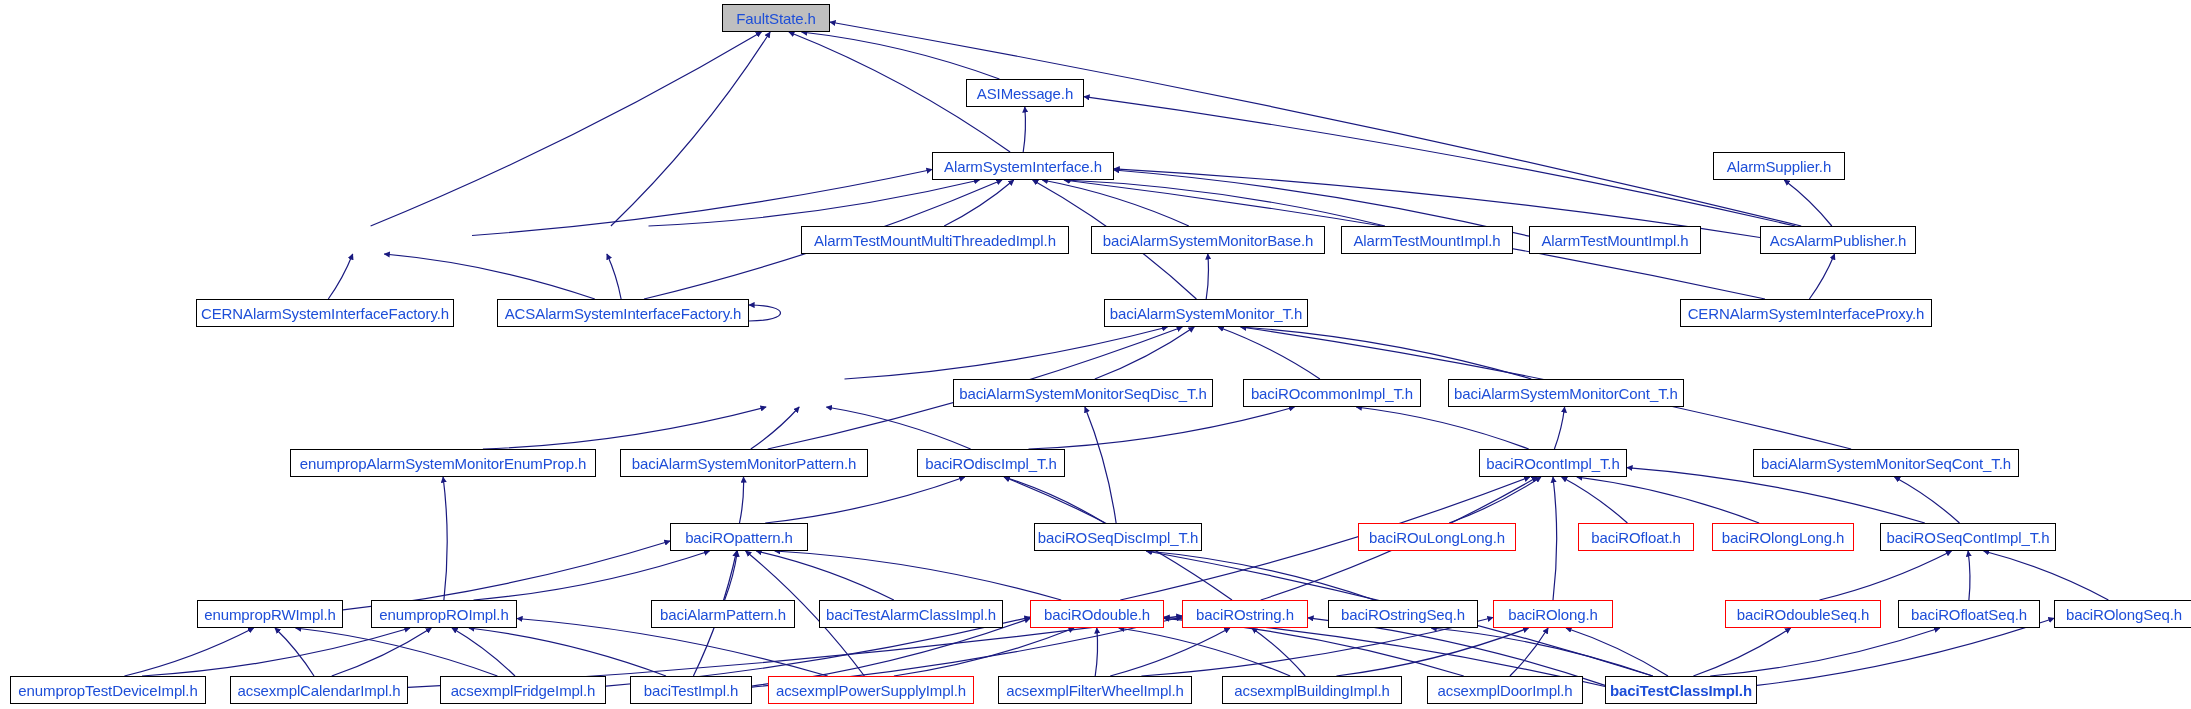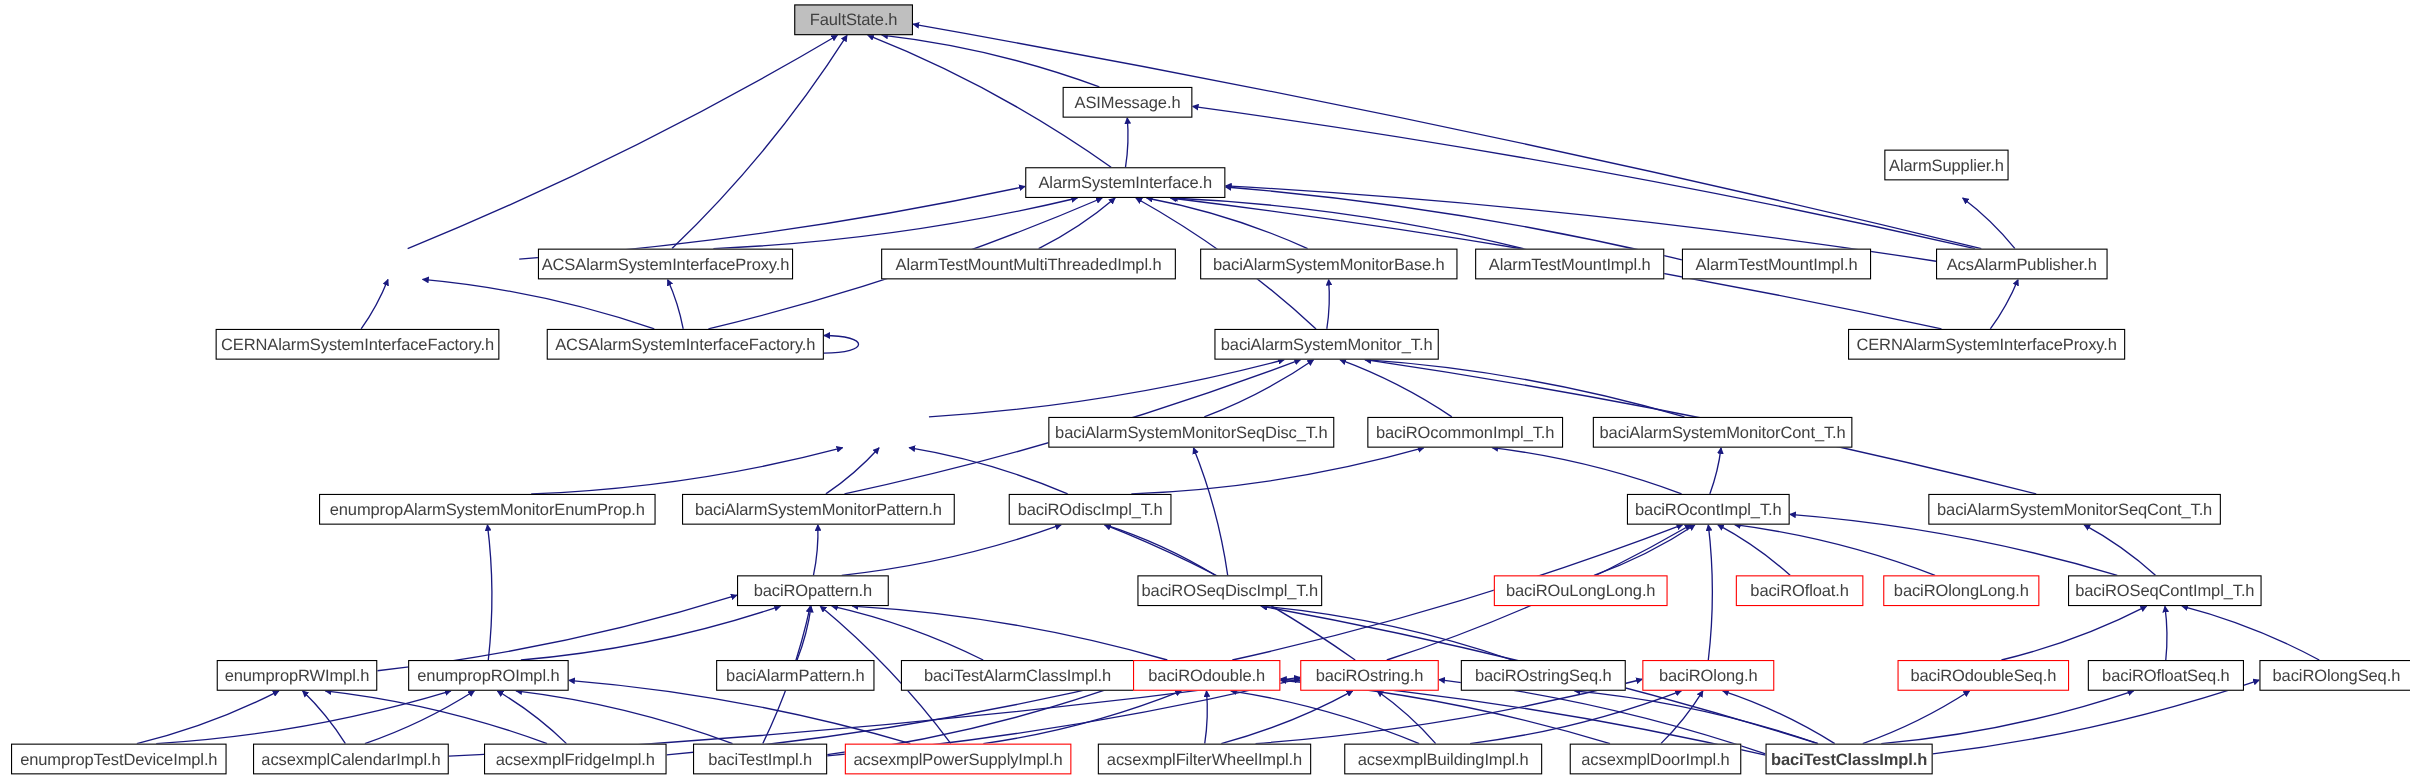--- a/index.html
+++ b/index.html
@@ -12,21 +12,21 @@
     font-family:"Liberation Sans","DejaVu Sans",sans-serif;
     overflow:hidden;
   }
   #edge-layer{position:absolute;left:0;top:0;width:2191px;height:709px;}
   #node-layer{position:absolute;left:0;top:0;width:2191px;height:709px;}
   .node{
     position:absolute;
     box-sizing:border-box;
     border:1px solid #000000;
     background:#ffffff;
-    color:#404040;
+    color:#1d4ed8;
     font-size:15px;
     line-height:1;
     display:flex;
     align-items:center;
     justify-content:center;
     white-space:nowrap;
     height:28px;
     letter-spacing:-0.1px;
     cursor:pointer;
   }
@@ -140,25 +140,22 @@
   <div id="node-layer">
       <div class="node root" style="left: 722px; top: 4px; width: 108px;">
         <span class="node-label">FaultState.h</span>
       </div>
       <div class="node" style="left: 966px; top: 79px; width: 118px;">
         <span class="node-label">ASIMessage.h</span>
       </div>
       <div class="node" style="left: 932px; top: 152px; width: 182px;">
         <span class="node-label">AlarmSystemInterface.h</span>
       </div>
-      <div class="node" style="left: 1713px; top: 136px; width: 113px;">
+      <div class="node" style="left: 1713px; top: 152px; width: 132px;">
         <span class="node-label">AlarmSupplier.h</span>
-      </div>
-      <div class="node" style="left: 489px; top: 226px; width: 232px;">
-        <span class="node-label">ACSAlarmSystemInterfaceProxy.h</span>
       </div>
       <div class="node" style="left: 801px; top: 226px; width: 268px;">
         <span class="node-label">AlarmTestMountMultiThreadedImpl.h</span>
       </div>
       <div class="node" style="left: 1091px; top: 226px; width: 234px;">
         <span class="node-label">baciAlarmSystemMonitorBase.h</span>
       </div>
       <div class="node" style="left: 1341px; top: 226px; width: 172px;">
         <span class="node-label">AlarmTestMountImpl.h</span>
       </div>
@@ -224,21 +221,21 @@
       </div>
       <div class="node" style="left: 197px; top: 600px; width: 146px;">
         <span class="node-label">enumpropRWImpl.h</span>
       </div>
       <div class="node" style="left: 371px; top: 600px; width: 146px;">
         <span class="node-label">enumpropROImpl.h</span>
       </div>
       <div class="node" style="left: 651px; top: 600px; width: 144px;">
         <span class="node-label">baciAlarmPattern.h</span>
       </div>
-      <div class="node" style="left: 819px; top: 600px; width: 212px;">
+      <div class="node" style="left: 819px; top: 600px; width: 184px;">
         <span class="node-label">baciTestAlarmClassImpl.h</span>
       </div>
       <div class="node red" style="left: 1030px; top: 600px; width: 134px;">
         <span class="node-label">baciROdouble.h</span>
       </div>
       <div class="node red" style="left: 1182px; top: 600px; width: 126px;">
         <span class="node-label">baciROstring.h</span>
       </div>
       <div class="node" style="left: 1328px; top: 600px; width: 150px;">
         <span class="node-label">baciROstringSeq.h</span>

